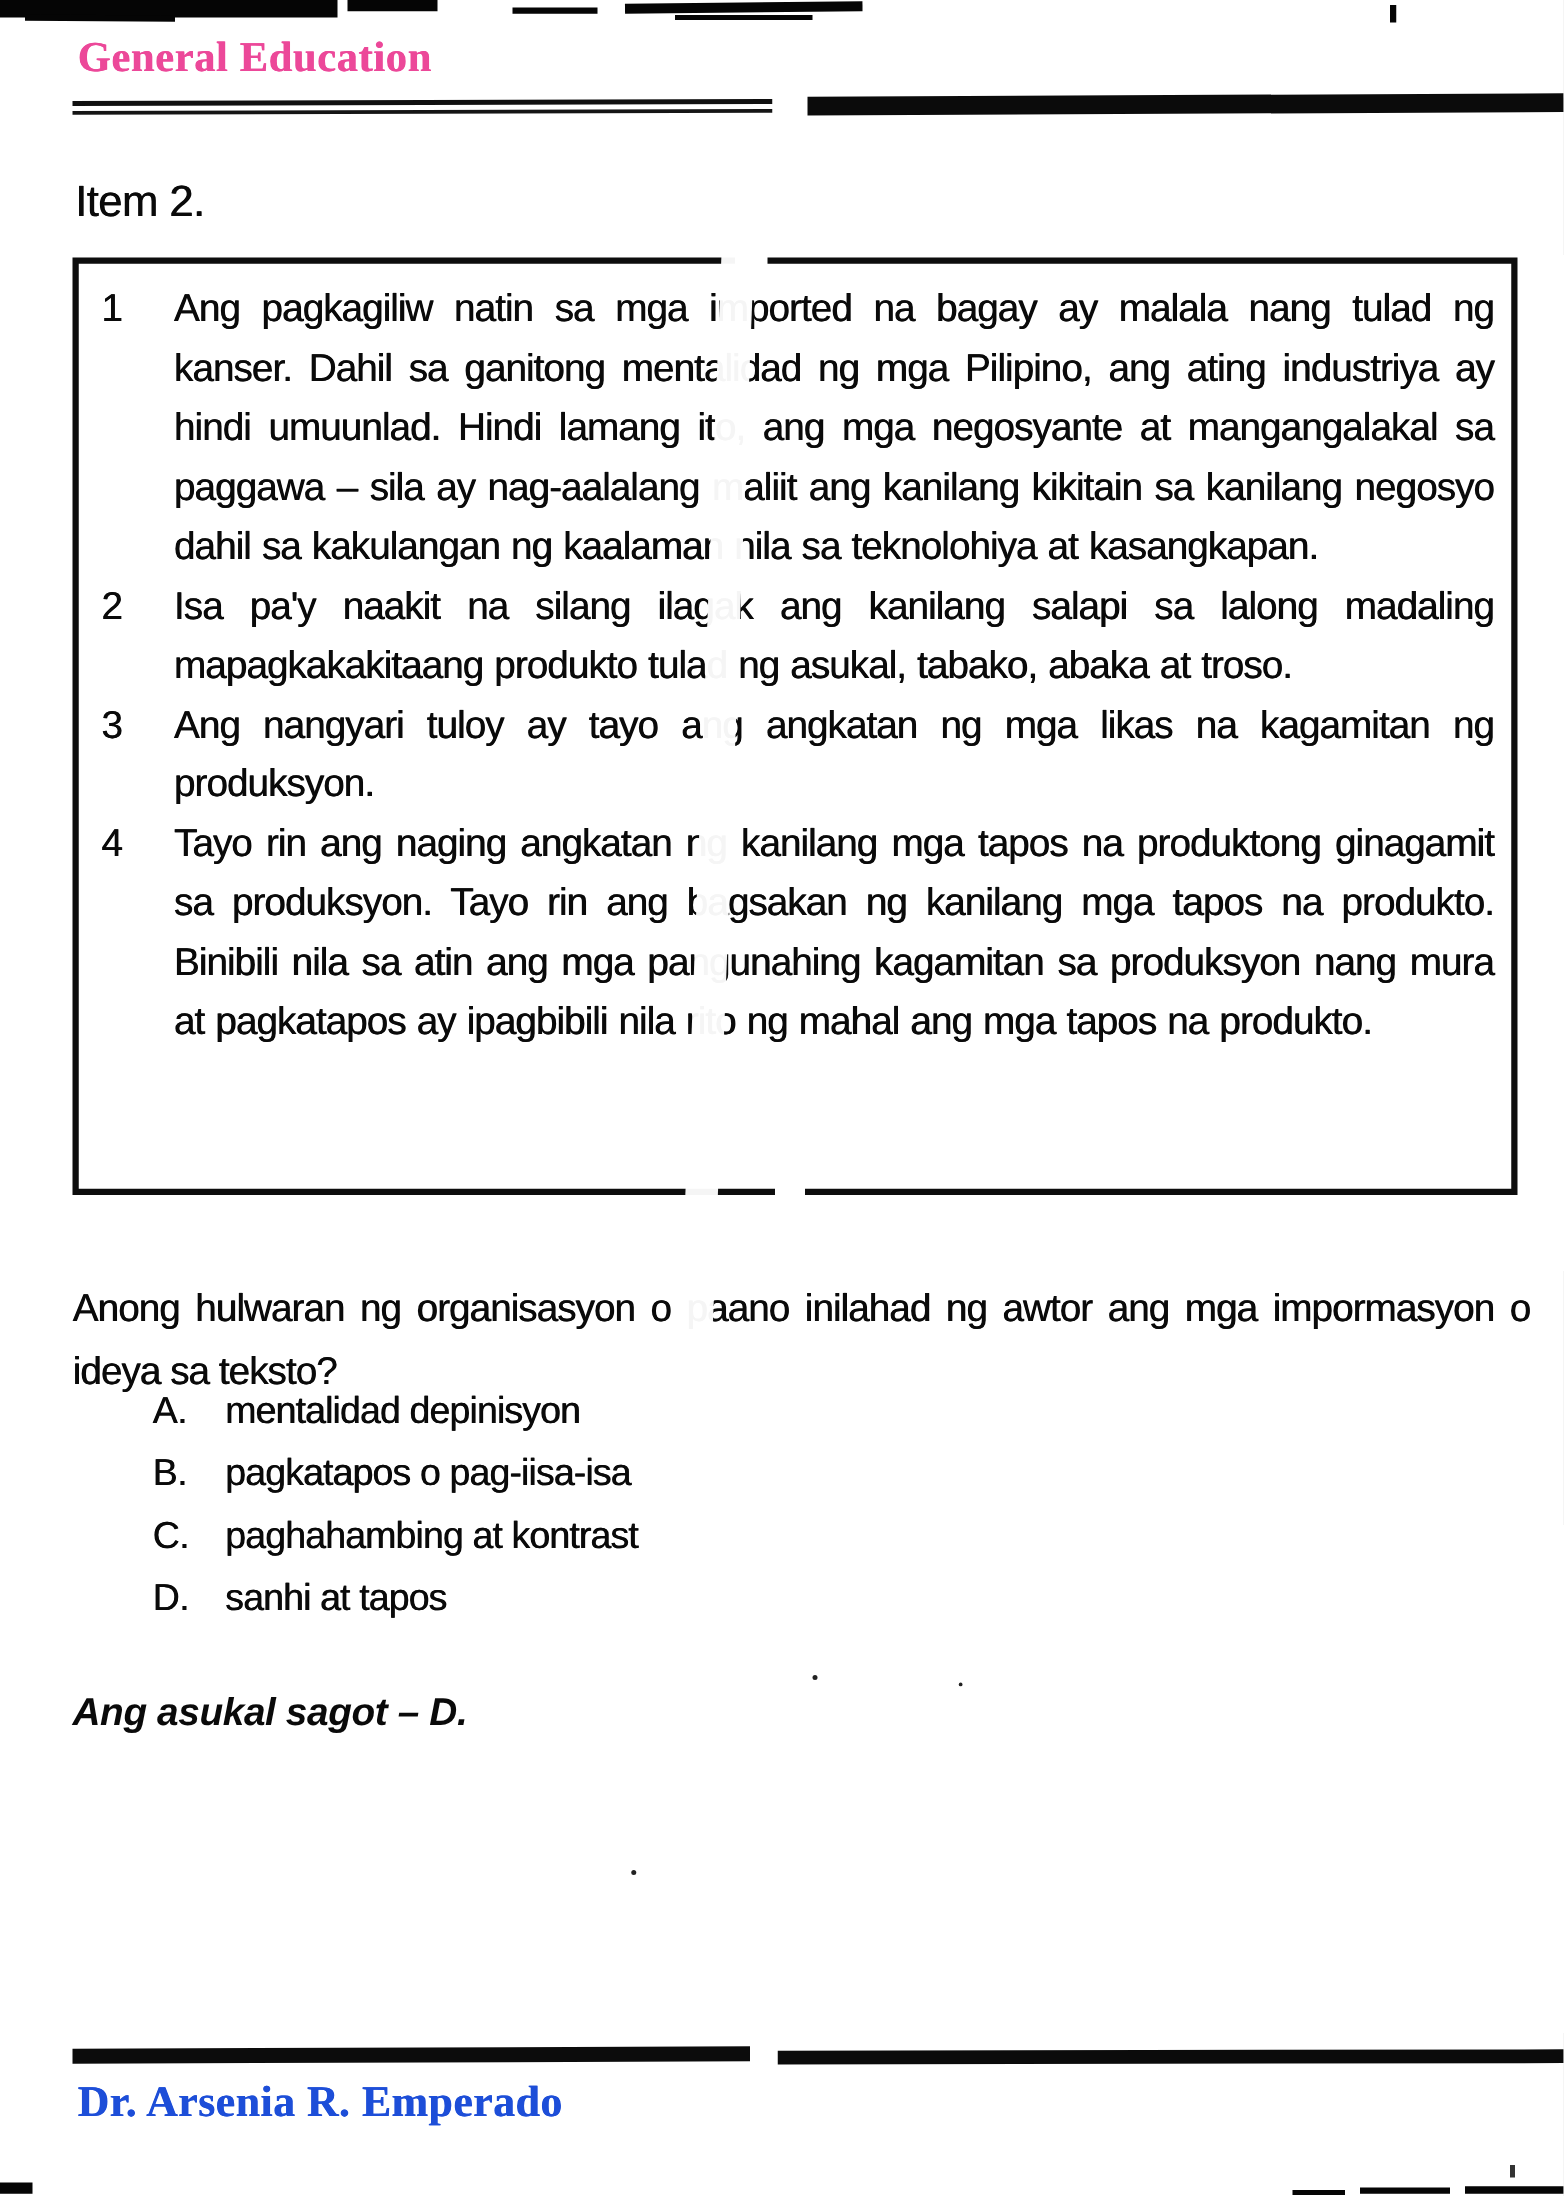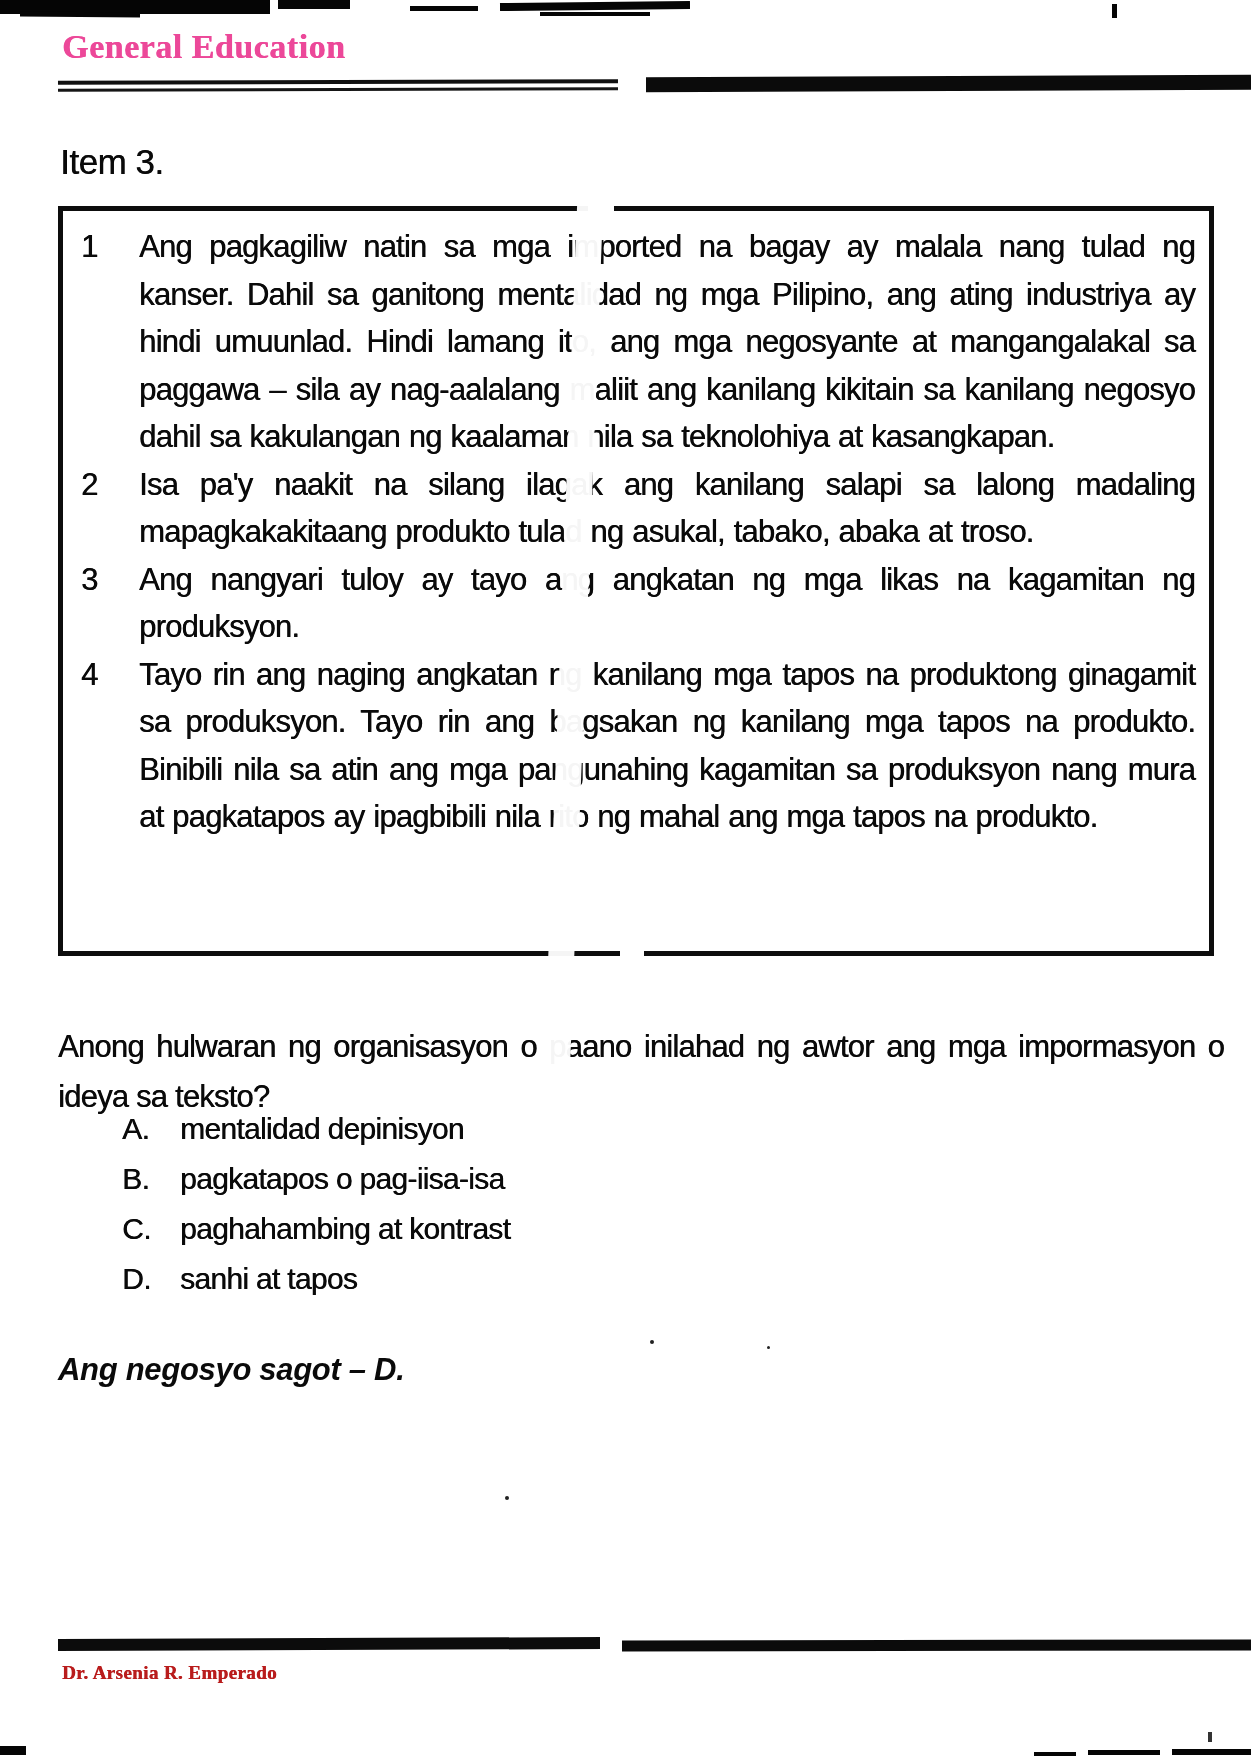--- a/index.html
+++ b/index.html
@@ -95,42 +95,42 @@
     left: 58px; top: 1638px; width: 545px; height: 12px;
     background: #0c0c0c; transform: rotate(-0.2deg);
   }
   .rule2-right {
     left: 622px; top: 1640px; width: 629px; height: 11px;
     background: #0b0b0b; transform: rotate(-0.1deg);
   }
   .footer-author {
     position: absolute; left: 62px; top: 1662px;
     font-family: "Liberation Serif", serif;
-    font-size: 19px; font-weight: bold; color: #b91c1c;
+    font-size: 35px; font-weight: bold; color: #1d4ed8;
     letter-spacing: 0.4px;
   }
 </style>
 </head>
 <body>
 
 <div class="page">
 
   <div class="artifact" style="left:0; top:0; width:270px; height:14px;"></div>
   <div class="artifact" style="left:20px; top:12px; width:120px; height:5px; transform:rotate(0.4deg);"></div>
   <div class="artifact" style="left:278px; top:0; width:72px; height:9px;"></div>
   <div class="artifact" style="left:410px; top:6px; width:68px; height:5px;"></div>
   <div class="artifact" style="left:500px; top:2px; width:190px; height:8px; transform:rotate(-0.6deg);"></div>
   <div class="artifact" style="left:540px; top:12px; width:110px; height:4px;"></div>
   <div class="artifact" style="left:1112px; top:4px; width:5px; height:14px;"></div>
 
   <div class="header-title ink">General Education</div>
   <div class="rule rule-left"></div>
   <div class="rule rule-right"></div>
 
-  <div class="item-label ink">Item 3.</div>
+  <div class="item-label ink">Item 2.</div>
 
   <div class="passage-box">
     <div class="passage-inner">
       <div class="p-row">
         <div class="p-num ink">1</div>
         <div class="p-text ink">Ang pagkagiliw natin sa mga imported na bagay ay malala nang tulad ng kanser. Dahil sa ganitong mentalidad ng mga Pilipino, ang ating industriya ay hindi umuunlad. Hindi lamang ito, ang mga negosyante at mangangalakal sa paggawa – sila ay nag-aalalang maliit ang kanilang kikitain sa kanilang negosyo dahil sa kakulangan ng kaalaman nila sa teknolohiya at kasangkapan.</div>
       </div>
       <div class="p-row">
         <div class="p-num ink">2</div>
         <div class="p-text ink">Isa pa'y naakit na silang ilagak ang kanilang salapi sa lalong madaling mapagkakakitaang produkto tulad ng asukal, tabako, abaka at troso.</div>
@@ -160,21 +160,21 @@
     <div class="opt-row">
       <span class="opt-letter ink">C.</span>
       <span class="opt-text ink">paghahambing at kontrast</span>
     </div>
     <div class="opt-row">
       <span class="opt-letter ink">D.</span>
       <span class="opt-text ink">sanhi at tapos</span>
     </div>
   </div>
 
-  <div class="answer">Ang negosyo sagot – D.</div>
+  <div class="answer">Ang asukal sagot – D.</div>
 
   <div class="rule rule2-left"></div>
   <div class="rule rule2-right"></div>
   <div class="footer-author ink">Dr. Arsenia R. Emperado</div>
 
   <div class="artifact" style="left:0; top:1746px; width:26px; height:9px;"></div>
   <div class="artifact" style="left:1034px; top:1752px; width:42px; height:4px;"></div>
   <div class="artifact" style="left:1088px; top:1750px; width:72px; height:5px;"></div>
   <div class="artifact" style="left:1172px; top:1749px; width:79px; height:6px;"></div>
   <div class="artifact" style="left:1208px; top:1732px; width:4px; height:10px; background:#333;"></div>

